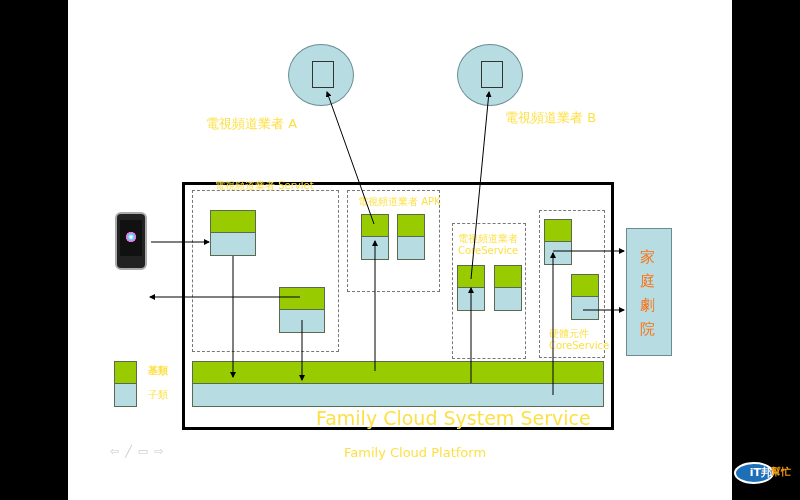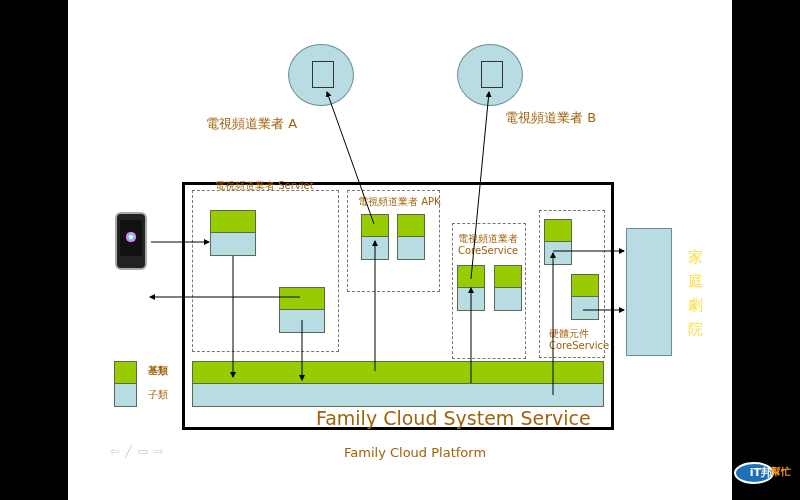--- a/index.html
+++ b/index.html
@@ -4,21 +4,21 @@
 <style>
   html, body { margin:0; padding:0; }
   body { width:800px; height:500px; background:#000; position:relative; overflow:hidden;
          font-family:"DejaVu Sans", sans-serif; }
   #slide { position:absolute; left:68px; top:0; width:664px; height:500px; background:#fff; }
   .abs { position:absolute; }
   .comp { position:absolute; border:1px solid #5a6a50; box-sizing:border-box; }
   .comp .g { position:absolute; left:0; right:0; top:0; height:50%; background:#99cc00; border-bottom:1px solid #5a6a50; box-sizing:border-box; }
   .comp .b { position:absolute; left:0; right:0; bottom:0; height:50%; background:#b7dde3; }
   .dash { position:absolute; border:1px dashed #777; box-sizing:border-box; }
-  .lbl { position:absolute; font-size:10px; color:#a16207; white-space:nowrap; line-height:12px; }
+  .lbl { position:absolute; font-size:10px; color:#fde047; white-space:nowrap; line-height:12px; }
   .circle { position:absolute; width:66px; height:62px; border-radius:50%; background:#b7dde3; border:1px solid #6a8d94; box-sizing:border-box; }
   .circle .sq { position:absolute; left:23px; top:16px; width:22px; height:27px; border:1px solid #333; box-sizing:border-box; }
   svg#arrows { position:absolute; left:0; top:0; }
 </style>
 </head>
 <body>
 
 <div id="slide"></div>
 
 <div class="circle" style="left:288px;top:44px;">
@@ -85,21 +85,21 @@
     <div class="b"></div>
   </div>
 
 <div class="comp" style="left:192px;top:361px;width:412px;height:46px;">
     <div class="g"></div>
     <div class="b"></div>
   </div>
 <div class="lbl" style="left:316px;top:410px;font-size:19px;line-height:16px;">Family Cloud System Service</div>
 
 <div class="abs" style="left:626px;top:228px;width:46px;height:128px;background:#b7dde3;border:1px solid #6a8d94;box-sizing:border-box;"></div>
-<div class="lbl" style="left:640px;top:245px;width:18px;font-size:15px;line-height:24px;white-space:normal;word-break:break-all;color:#fde047;margin-left:48px;">家庭劇院</div>
+<div class="lbl" style="left:640px;top:245px;width:18px;font-size:15px;line-height:24px;white-space:normal;word-break:break-all;color:#f97316;">家庭劇院</div>
 
 <div class="comp" style="left:114px;top:361px;width:23px;height:46px;">
     <div class="g"></div>
     <div class="b"></div>
   </div>
 <div class="lbl" style="left:148px;top:365px;font-weight:bold;">基類</div>
 <div class="lbl" style="left:148px;top:389px;">子類</div>
 
 <div class="lbl" style="left:344px;top:445px;font-size:13px;line-height:16px;">Family Cloud Platform</div>
 

